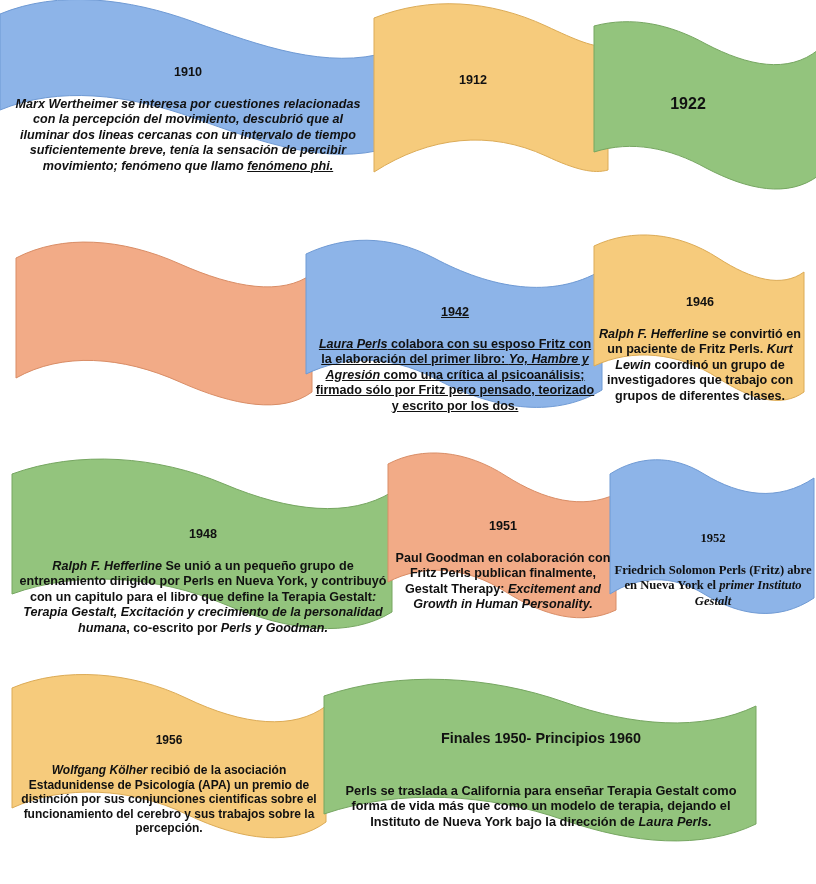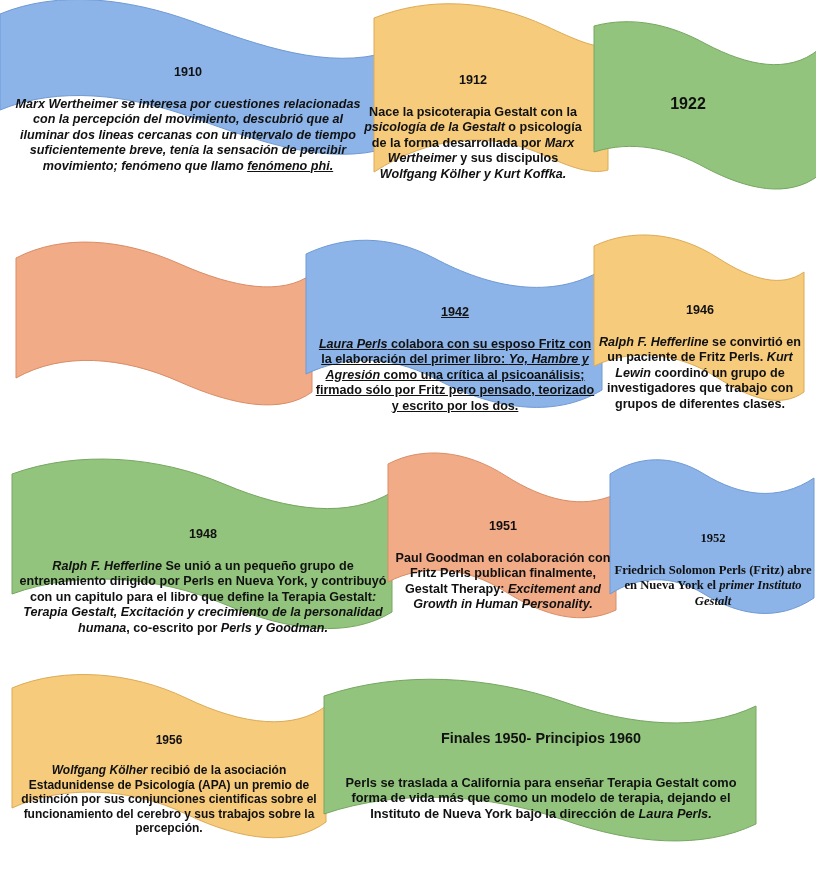--- a/index.html
+++ b/index.html
@@ -35,38 +35,38 @@
   #t-1912{left:362px;top:58px;width:222px;font-size:12.6px;}
   #t-1922{left:580px;top:74px;width:216px;font-size:16px;}
 
   
   #r2{top:232px;height:222px;}
   #b-1933{left:12px;width:304px;height:198px;}
   #b-1942{left:304px;width:300px;height:202px;}
   #b-1946{left:592px;width:214px;height:200px;}
   #t-1933{left:22px;top:62px;width:288px;font-size:12.6px;}
   #t-1942{left:312px;top:58px;width:286px;font-size:12.6px;text-decoration:underline;}
-  #t-1946{left:598px;top:56px;width:204px;font-size:12.6px;}
+  #t-1946{left:598px;top:48px;width:204px;font-size:12.6px;}
 
   
   #r3{top:452px;height:222px;}
   #b-1948{left:8px;width:388px;height:200px;}
   #b-1951{left:386px;width:232px;height:198px;}
   #b-1952{left:608px;width:208px;height:198px;}
   #t-1948{left:16px;top:60px;width:374px;font-size:12.6px;}
   #t-1951{left:394px;top:52px;width:218px;font-size:12.6px;}
   #t-1952{left:614px;top:64px;width:198px;font-size:12.6px;font-family:Liberation Serif, serif;}
 
   
   #r4{top:670px;height:214px;}
   #b-1956{left:8px;width:322px;height:194px;}
   #b-fin{left:320px;width:440px;height:196px;}
   #t-1956{left:16px;top:48px;width:306px;font-size:12px;}
   #t-fin{left:328px;top:44px;width:426px;font-size:12.8px;}
-  #t-fin .year{margin-bottom:12px;font-size:14.4px;}
+  #t-fin .year{margin-bottom:20px;font-size:14.4px;}
 </style>
 </head>
 <body>
 
 <div id="stage">
 
   <div class="row" id="r1">
 
     <div class="banner" id="b-1910">
       <svg width="392" height="200" viewBox="0 0 392 200" preserveAspectRatio="none">
@@ -80,21 +80,20 @@
     </div>
 
     <div class="banner" id="b-1912">
       <svg width="240" height="222" viewBox="0 0 240 222" preserveAspectRatio="none">
         <path d="M4,18 C60,-4 120,0 176,26 C206,40 224,48 238,46 L238,170
                  C224,174 206,170 176,156 C120,130 60,136 4,172 Z" fill="#f6cb7c" stroke="#dcab56" stroke-width="1"></path>
       </svg>
     </div>
     <div class="txt" id="t-1912">
       <span class="year">1912</span>
-      <span class="body-txt">Nace la psicoterapia Gestalt con la <span class="it">psicología de la Gestalt</span> o psicología de la forma desarrollada por <span class="it">Marx Wertheimer</span> y sus discipulos <span class="it">Wolfgang Kölher y Kurt Koffka.</span></span>
     </div>
 
     <div class="banner" id="b-1922">
       <svg width="228" height="222" viewBox="0 0 228 222" preserveAspectRatio="none">
         <path d="M2,26 C40,16 78,24 114,44 C156,66 196,74 226,50 L226,176
                  C196,198 156,190 114,168 C78,148 40,140 2,152 Z" fill="#93c47d" stroke="#76a661" stroke-width="1"></path>
       </svg>
     </div>
     <div class="txt" id="t-1922">
       <span class="year">1922</span>

